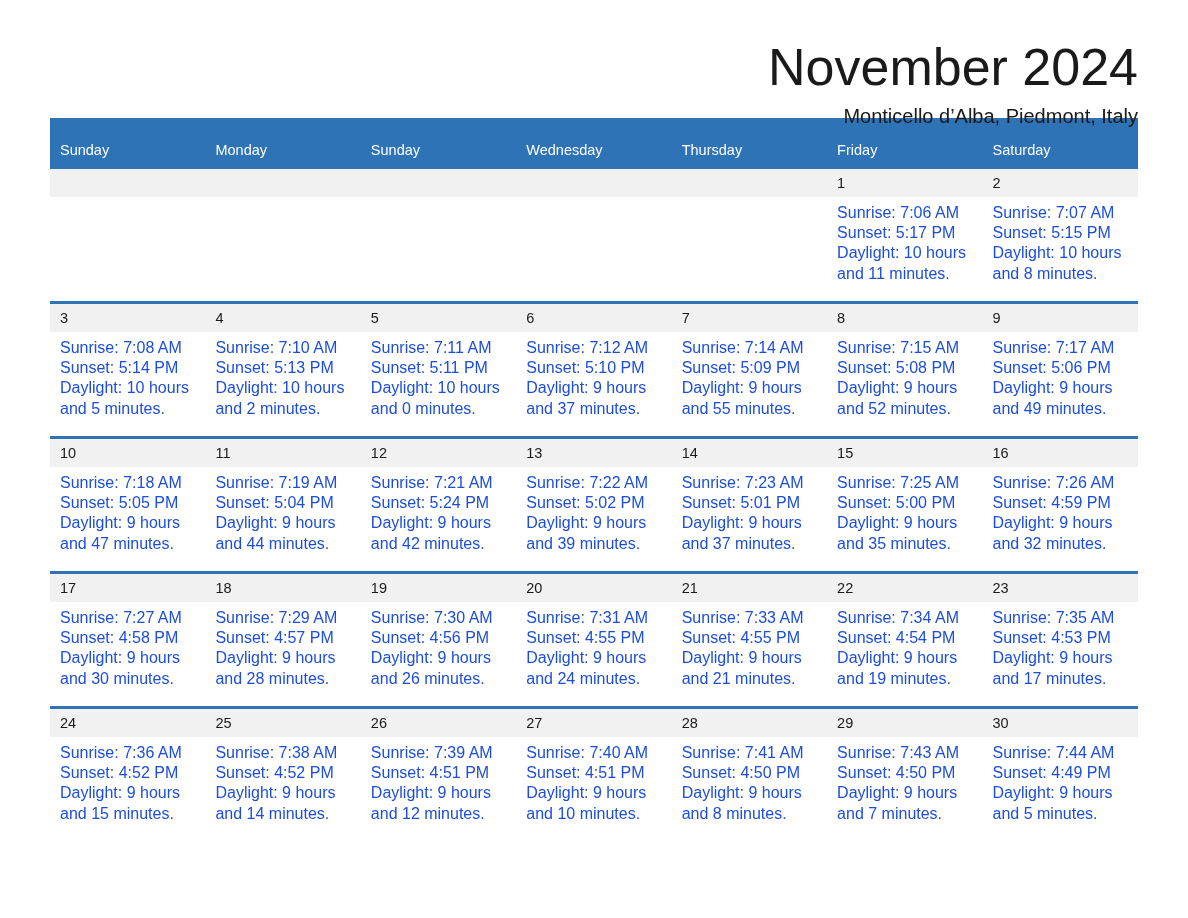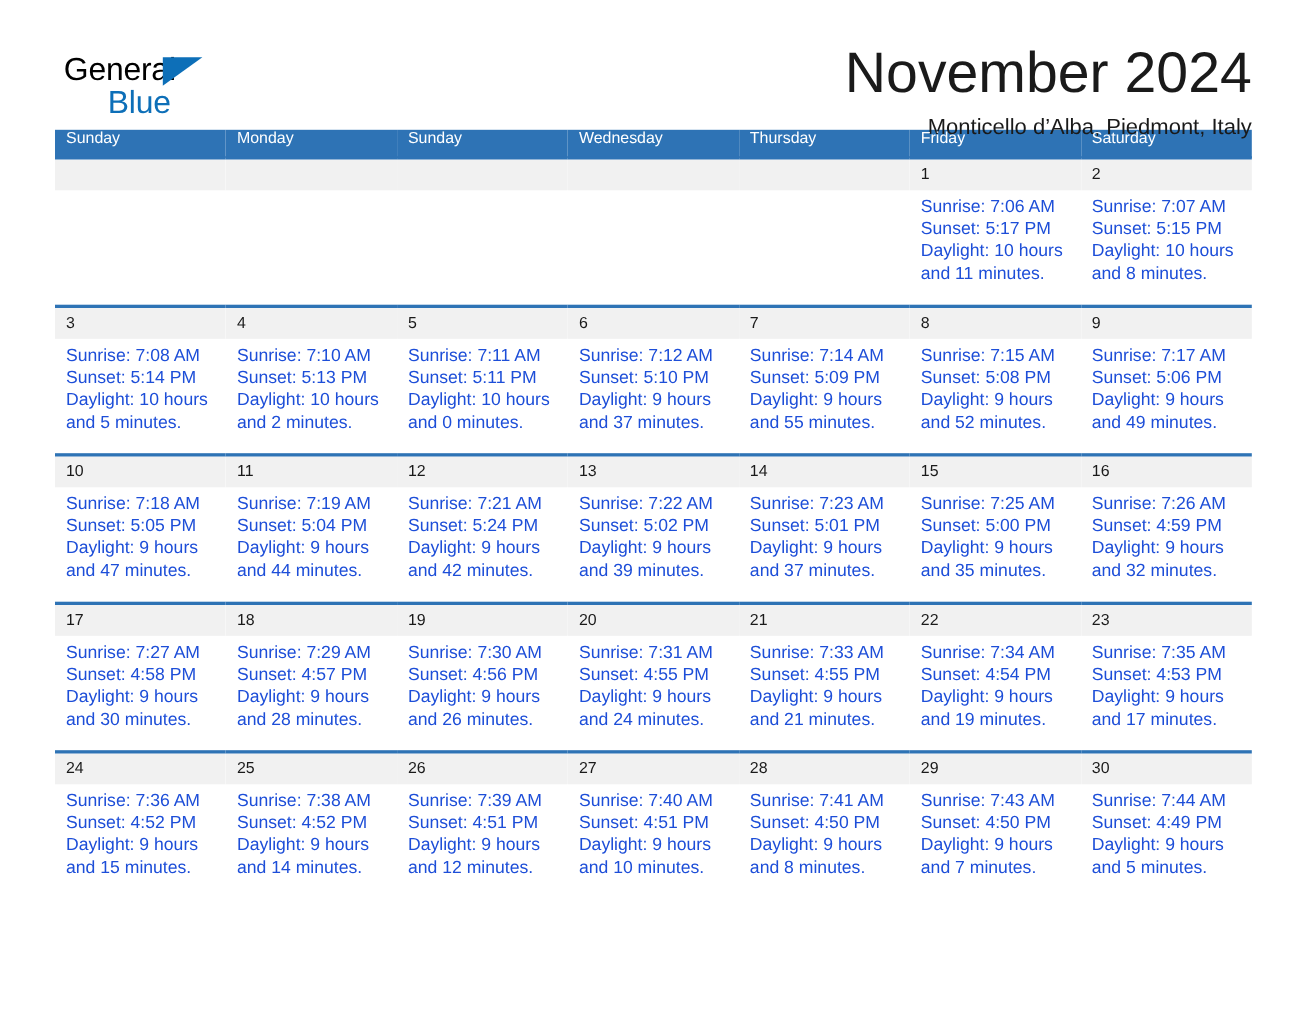--- a/index.html
+++ b/index.html
@@ -99,21 +99,21 @@
     border-collapse: collapse;
     table-layout: fixed;
   }
 
   .calendar th {
     background: #2e73b5;
     color: #ffffff;
     font-size: 14.5px;
     font-weight: 400;
     text-align: left;
-    padding: 0 0 8px 10px;
+    padding: 24px 0 8px 10px;
     height: 15px;
     box-sizing: content-box;
     border: none;
   }
 
   .calendar td {
     vertical-align: top;
     padding: 0;
     border: none;
     border-top: 3px solid #2e73b5;
@@ -143,25 +143,20 @@
     white-space: nowrap;
   }
 </style>
 </head>
 <body>
 
 <div class="page">
 
   <div class="masthead">
 
-    <div class="logo">
-      <span class="logo-general">General</span>
-      <span class="logo-tri"></span>
-      <span class="logo-blue">Blue</span>
-    </div>
 
     <div class="titles">
       <div class="month-title">November 2024</div>
       <div class="location-title">Monticello d’Alba, Piedmont, Italy</div>
     </div>
 
   </div>
 
   <table class="calendar">
     <thead>

